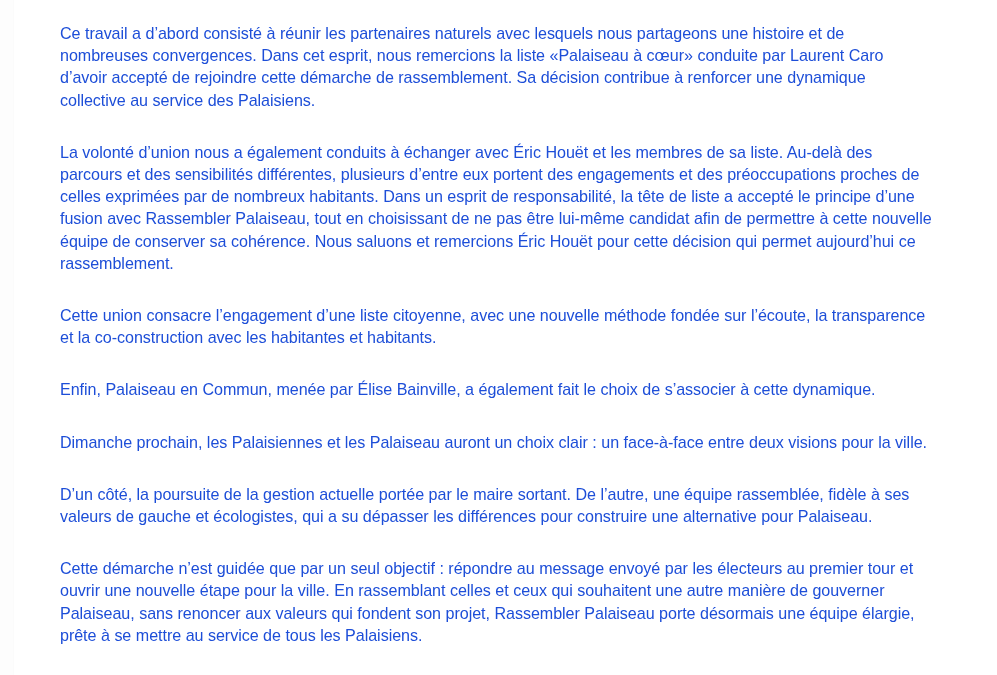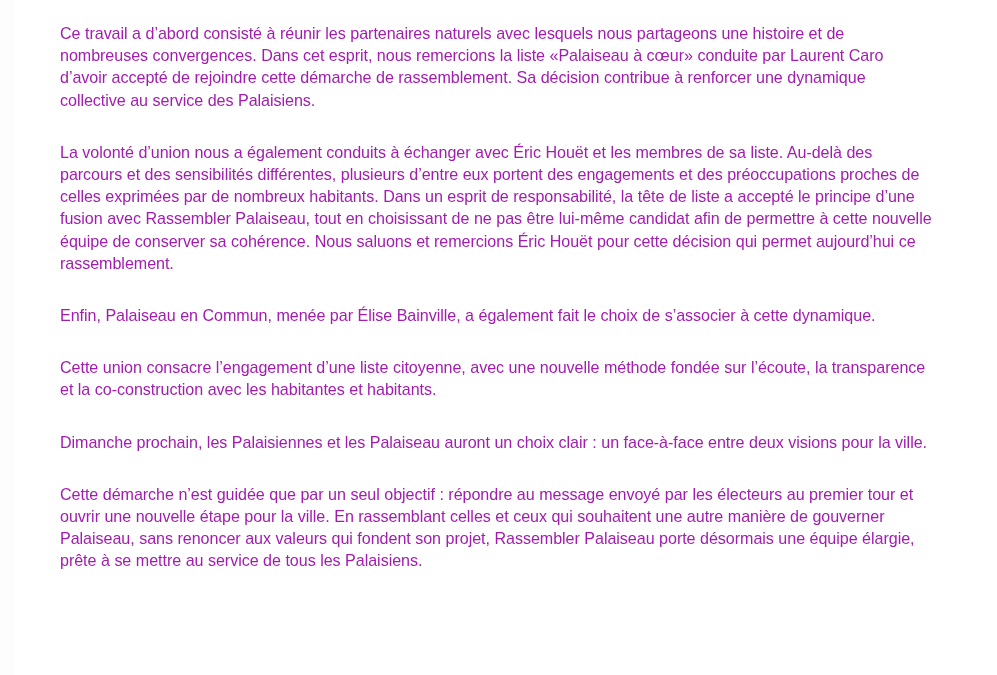--- a/index.html
+++ b/index.html
@@ -37,21 +37,21 @@
   #document-body {
     position: absolute;
     left: 60px;
     top: 22px;
     width: 872px;
   }
 
   .paragraph {
     font-size: 16.1px;
     line-height: 22.2px;
-    color: #a21caf;
+    color: #1d4ed8;
     text-align: left;
     margin: 0 0 30px 0;
     letter-spacing: -0.05px;
     word-spacing: 0.1px;
     -webkit-font-smoothing: antialiased;
   }
 
   .paragraph:last-child {
     margin-bottom: 12px;
   }
@@ -62,23 +62,24 @@
 <div id="page">
 
   <div id="page-left-edge"></div>
 
   <div id="document-body">
 
     <p class="paragraph">Ce travail a d’abord consisté à réunir les partenaires naturels avec lesquels nous partageons une histoire et de nombreuses convergences. Dans cet esprit, nous remercions la liste «Palaiseau à cœur» conduite par Laurent Caro d’avoir accepté de rejoindre cette démarche de rassemblement. Sa décision contribue à renforcer une dynamique collective au service des Palaisiens.</p>
 
     <p class="paragraph">La volonté d’union nous a également conduits à échanger avec Éric Houët et les membres de sa liste. Au-delà des parcours et des sensibilités différentes, plusieurs d’entre eux portent des engagements et des préoccupations proches de celles exprimées par de nombreux habitants. Dans un esprit de responsabilité, la tête de liste a accepté le principe d’une fusion avec Rassembler Palaiseau, tout en choisissant de ne pas être lui-même candidat afin de permettre à cette nouvelle équipe de conserver sa cohérence. Nous saluons et remercions Éric Houët pour cette décision qui permet aujourd’hui ce rassemblement.</p>
 
+    <p class="paragraph">Cette union consacre l’engagement d’une liste citoyenne, avec une nouvelle méthode fondée sur l’écoute, la transparence et la co-construction avec les habitantes et habitants.</p>
+
     <p class="paragraph">Enfin, Palaiseau en Commun, menée par Élise Bainville, a également fait le choix de s’associer à cette dynamique.</p>
-
-    <p class="paragraph">Cette union consacre l’engagement d’une liste citoyenne, avec une nouvelle méthode fondée sur l’écoute, la transparence et la co-construction avec les habitantes et habitants.</p>
 
     <p class="paragraph">Dimanche prochain, les Palaisiennes et les Palaiseau auront un choix clair : un face-à-face entre deux visions pour la ville.</p>
 
+    <p class="paragraph">D’un côté, la poursuite de la gestion actuelle portée par le maire sortant. De l’autre, une équipe rassemblée, fidèle à ses valeurs de gauche et écologistes, qui a su dépasser les différences pour construire une alternative pour Palaiseau.</p>
 
     <p class="paragraph">Cette démarche n’est guidée que par un seul objectif : répondre au message envoyé par les électeurs au premier tour et ouvrir une nouvelle étape pour la ville. En rassemblant celles et ceux qui souhaitent une autre manière de gouverner Palaiseau, sans renoncer aux valeurs qui fondent son projet, Rassembler Palaiseau porte désormais une équipe élargie, prête à se mettre au service de tous les Palaisiens.</p>
 
   </div>
 </div>
 
 </body></html>

